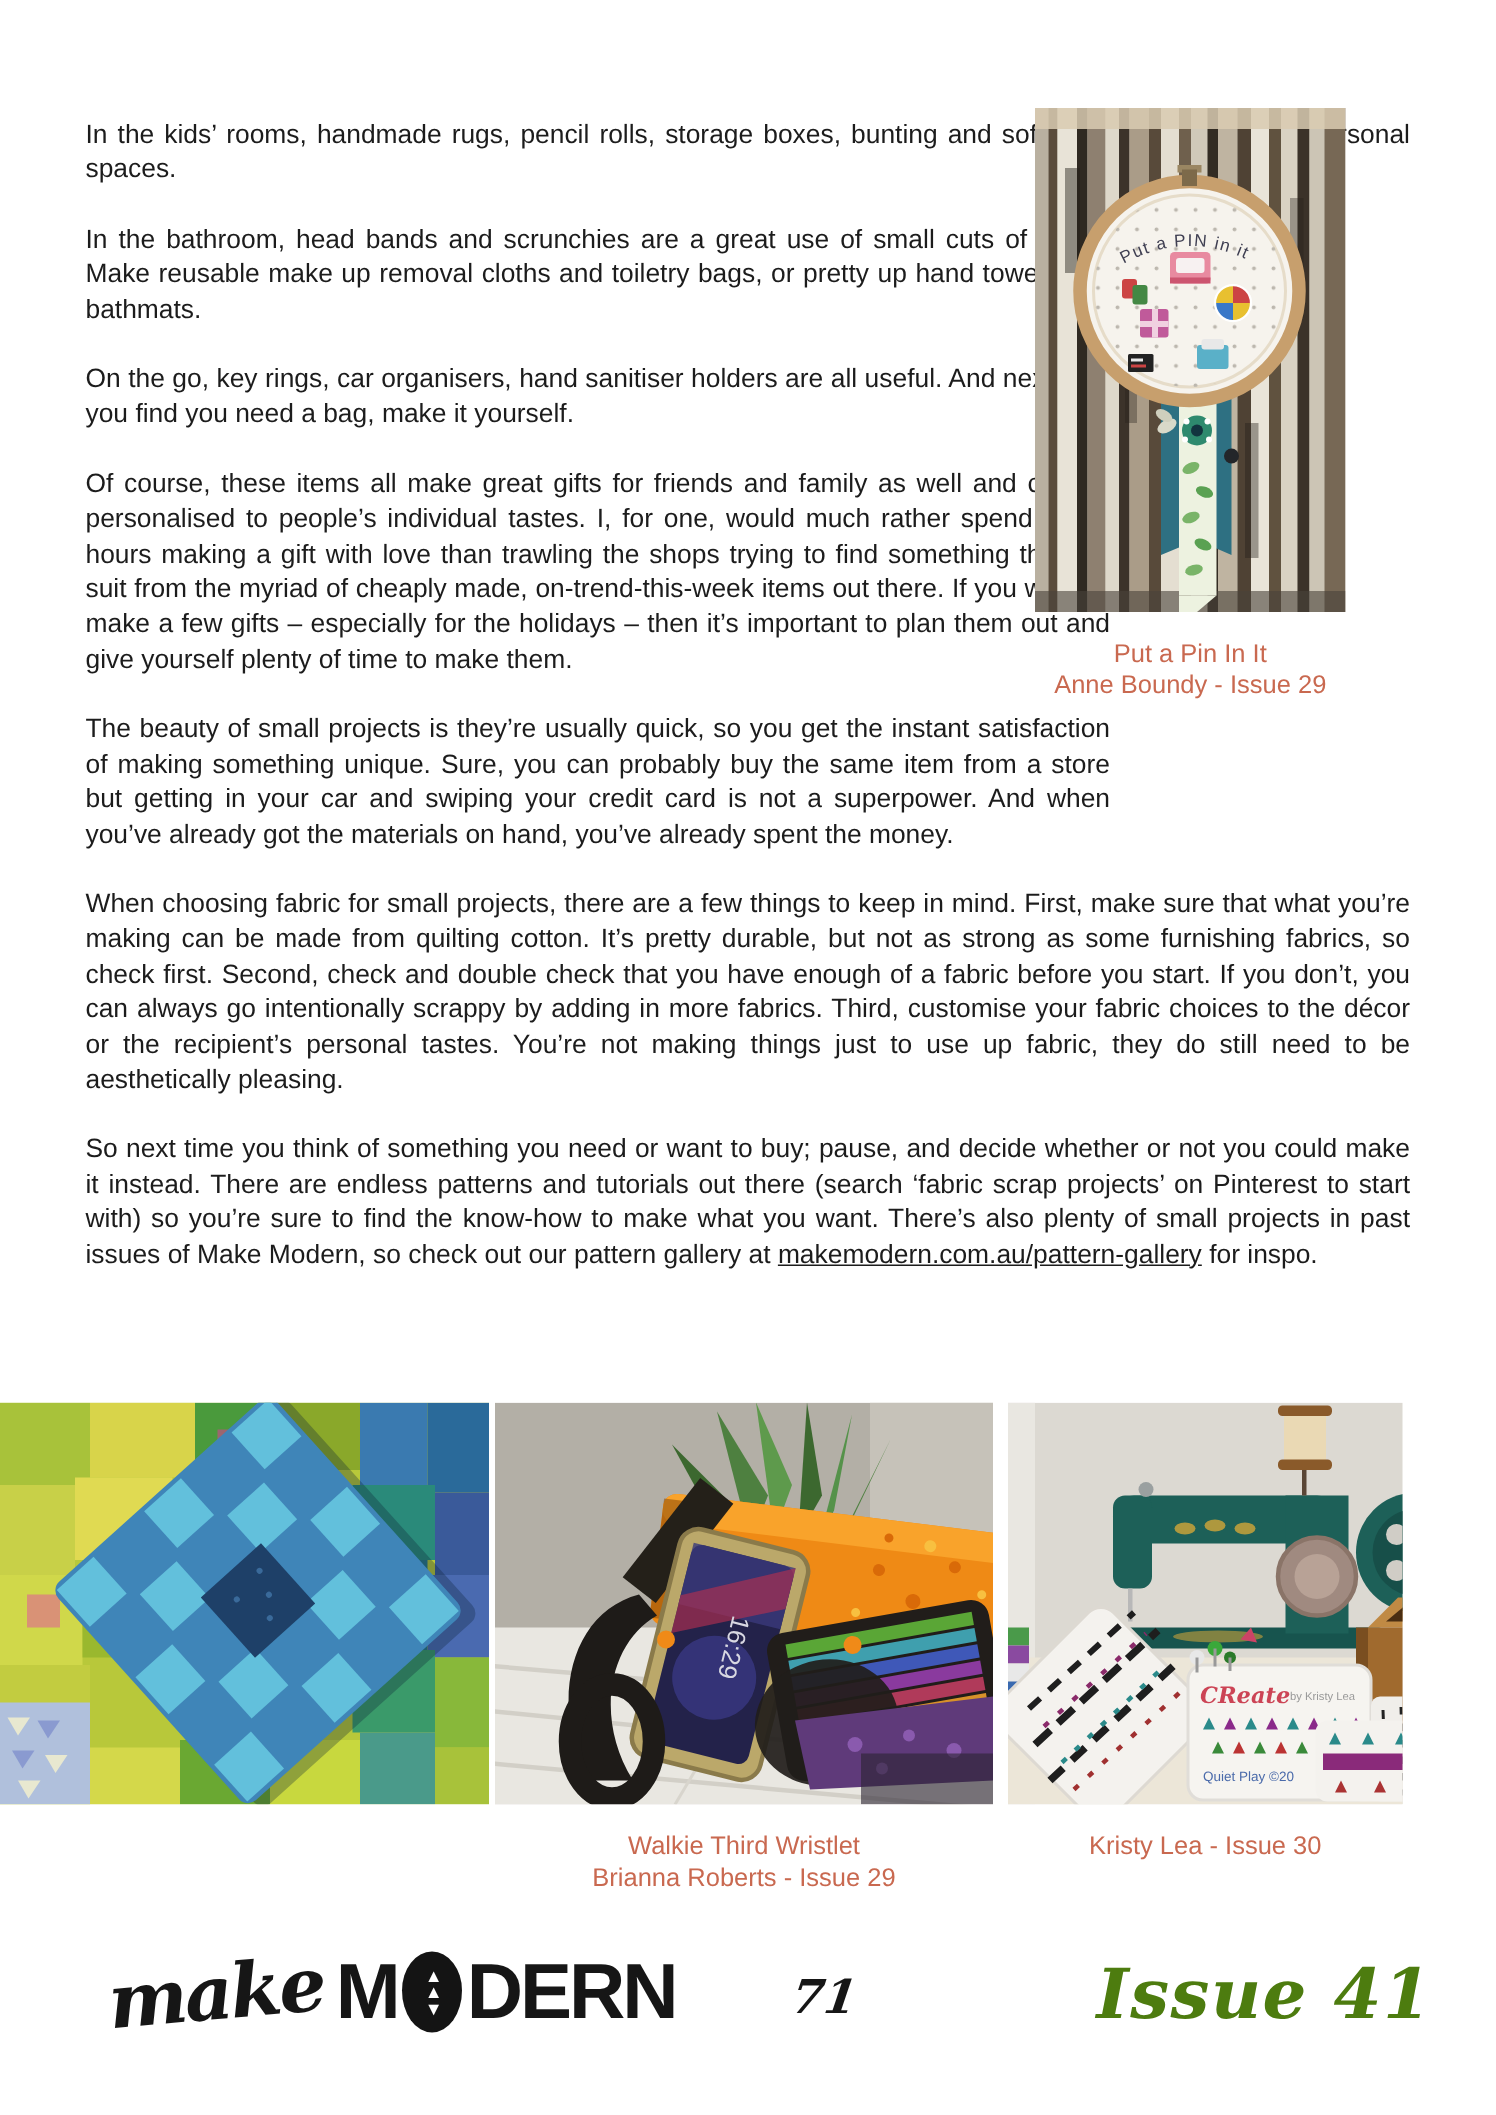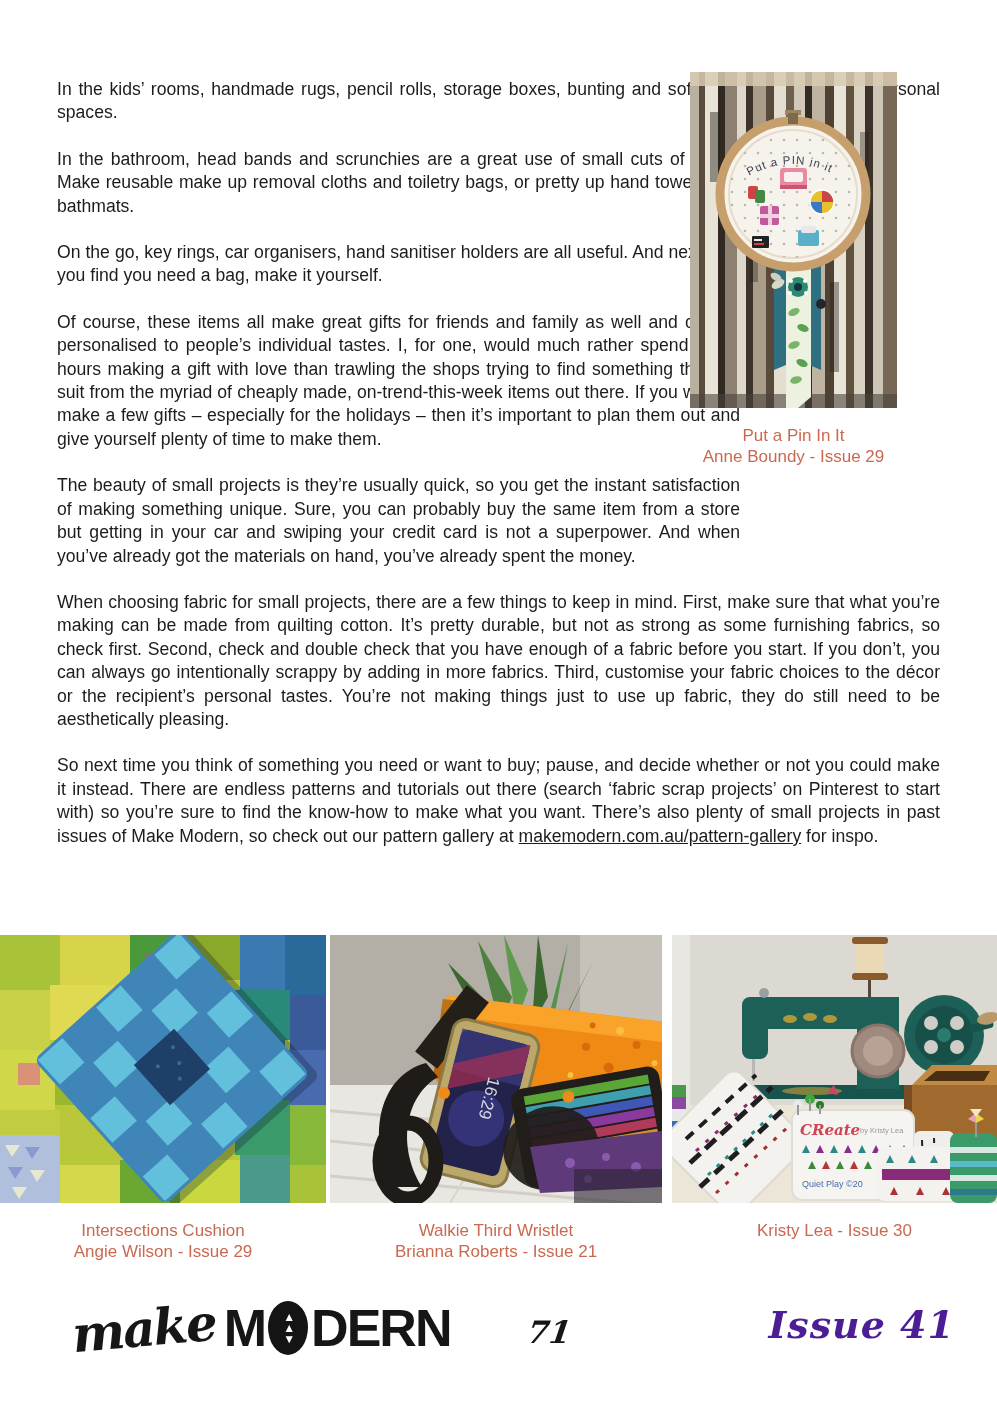--- a/index.html
+++ b/index.html
@@ -15,37 +15,37 @@
   
   .pin-figure{position:absolute;left:690px;top:72px;width:207px;}
   .pin-photo svg{display:block;}
   .fig-caption{margin-top:17px;text-align:center;color:#c96950;font-size:17px;line-height:21px;}
 
   
   .gallery{position:absolute;left:0;top:935px;width:997px;display:flex;}
   .g-cell{flex:0 0 auto;}
   .g-cell.c1{width:326px;margin-right:4px;}
   .g-cell.c2{width:332px;margin-right:10px;}
-  .g-cell.c3{width:325px;}
+  .g-cell.c3{width:263px;}
   .g-photo{height:268px;overflow:hidden;}
   .g-photo svg{display:block;}
 
   
   .footer-logo{position:absolute;left:72px;top:1298px;display:flex;align-items:center;color:#161616;}
   .logo-make{font-family:"DejaVu Serif",serif;font-style:italic;font-weight:700;font-size:50px;
              letter-spacing:-2px;transform:rotate(-5deg);margin-right:8px;}
   .logo-modern{font-family:"Liberation Sans",sans-serif;font-weight:900;font-size:52px;
                letter-spacing:-2px;display:flex;align-items:center;}
   .logo-o{width:40px;height:54px;background:#141414;border-radius:50% 50% 50% 50%/48% 48% 52% 52%;
           display:flex;flex-direction:column;align-items:center;justify-content:center;margin:0 3px;}
   .logo-o span{color:#fff;font-size:12px;line-height:11px;display:block;}
   .page-number{position:absolute;left:528px;top:1314px;font-family:"DejaVu Serif",serif;
                font-style:italic;font-weight:700;font-size:31px;color:#161616;transform:skewX(-8deg);}
   .issue-label{position:absolute;right:42px;top:1302px;font-family:"DejaVu Serif",serif;
-               font-style:italic;font-weight:700;font-size:38px;letter-spacing:1px;color:#4c1d95;}
+               font-style:italic;font-weight:700;font-size:46px;letter-spacing:1px;color:#4d7c0f;}
 </style>
 </head>
 <body>
 
 <div class="page">
 
   <div class="article">
     <p>In the kids’ rooms, handmade rugs, pencil rolls, storage boxes, bunting and softies bring love to their personal spaces.</p>
     <div class="narrow">
       <p>In the bathroom, head bands and scrunchies are a great use of small cuts of fabric. Make reusable make up removal cloths and toiletry bags, or pretty up hand towels and bathmats.</p>
@@ -208,24 +208,20 @@
                 <rect x="61.8" y="61.8" width="33" height="33"></rect>
             </g>
             <rect x="-27" y="-27" width="54" height="54" fill="#1e4068"></rect>
             <circle cx="-10" cy="-10" r="2" fill="#3a6a9a"></circle>
               <circle cx="8" cy="2" r="2" fill="#3a6a9a"></circle>
             <circle cx="-2" cy="14" r="2" fill="#3a6a9a"></circle>
               <circle cx="14" cy="-14" r="2" fill="#3a6a9a"></circle>
           </g>
         </svg>
       </div>
-      <div class="fig-caption">
-        <div>Intersections Cushion</div>
-        <div>Angie Wilson - Issue 29</div>
-      </div>
     </div>
 
     <div class="g-cell c2">
       <div class="g-photo">
         <svg width="332" height="268" viewBox="0 0 332 268">
           <rect width="332" height="268" fill="#b3afa6"></rect>
           <rect x="250" y="0" width="82" height="160" fill="#c6c2b9"></rect>
           <rect x="0" y="150" width="332" height="118" fill="#e9e7e1"></rect>
           <path d="M-10 175 L342 205" stroke="#d2cfc7" stroke-width="3" fill="none"></path>
           <path d="M-10 205 L342 240" stroke="#d2cfc7" stroke-width="3" fill="none"></path>
@@ -300,21 +296,21 @@
             <circle cx="240" cy="228" r="5" fill="#8a5aae"></circle>
               <circle cx="276" cy="222" r="4" fill="#8a5aae"></circle>
             <circle cx="306" cy="232" r="5" fill="#8a5aae"></circle>
               <circle cx="258" cy="244" r="4" fill="#8a5aae"></circle>
             <rect x="244" y="234" width="88" height="34" fill="#2a2331" opacity=".6"></rect>
           </g>
         </svg>
       </div>
       <div class="fig-caption">
         <div>Walkie Third Wristlet</div>
-        <div>Brianna Roberts - Issue 21</div>
+        <div>Brianna Roberts - Issue 29</div>
       </div>
     </div>
 
     <div class="g-cell c3">
       <div class="g-photo">
         <svg width="325" height="268" viewBox="0 0 325 268">
           <rect width="325" height="268" fill="#dcd9d2"></rect>
           <rect x="0" y="0" width="18" height="268" fill="#e9e7e1"></rect>
           <rect x="0" y="170" width="325" height="98" fill="#ece6d8"></rect>
 

